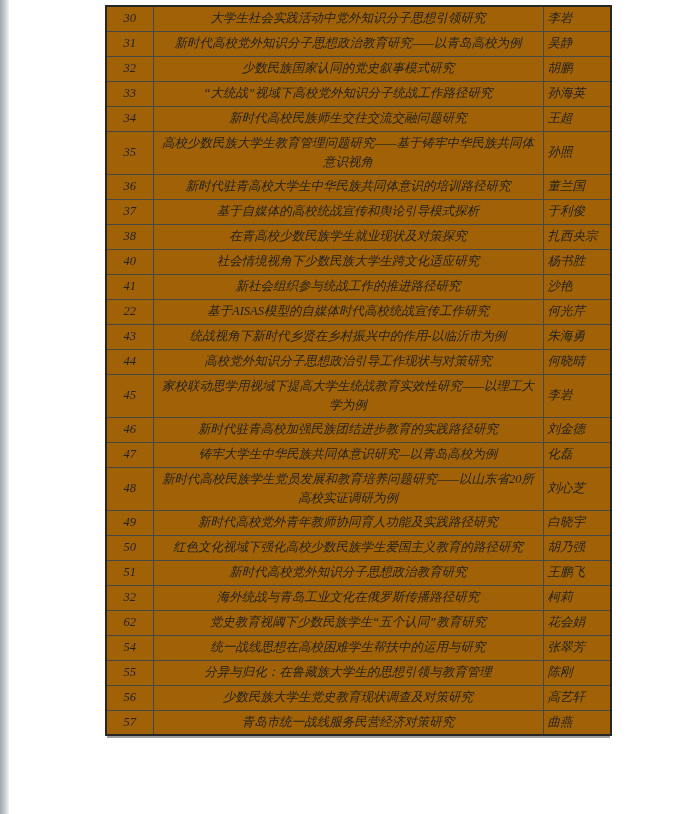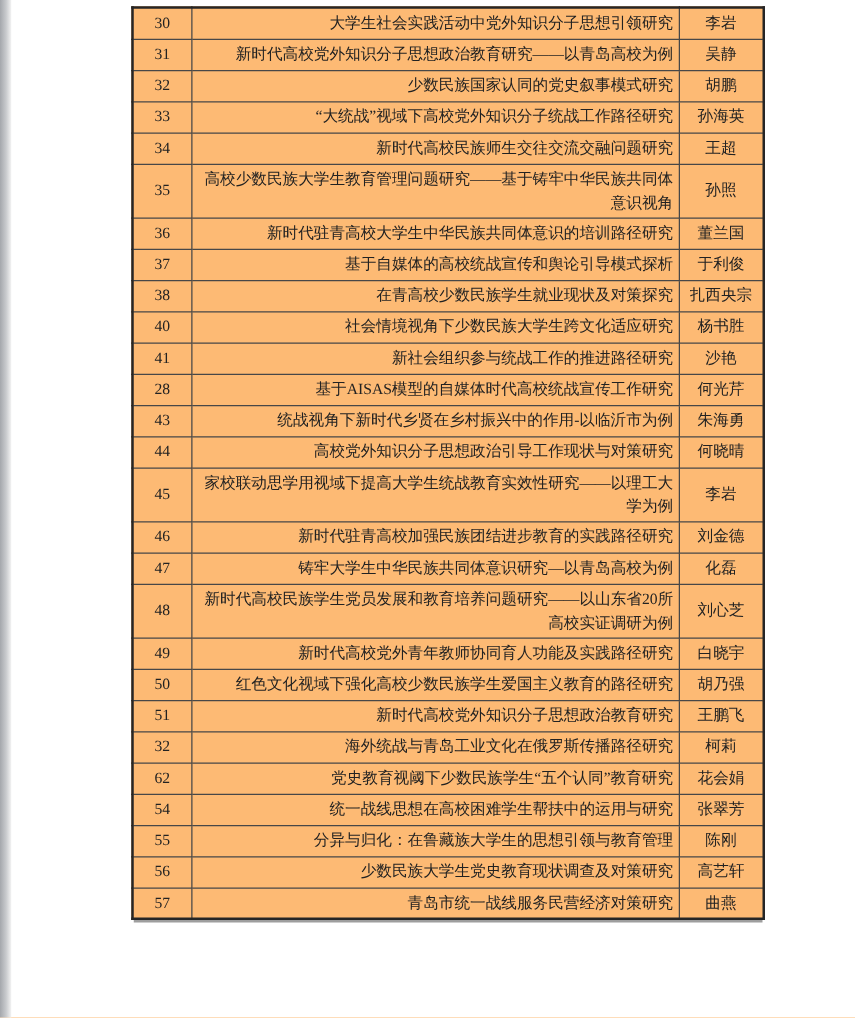--- a/index.html
+++ b/index.html
@@ -26,45 +26,45 @@
     position: absolute;
     left: 105px;
     top: 5px;
   }
   table.doc-table {
     border-collapse: collapse;
     table-layout: fixed;
     width: 505px;
     border: 2px solid #262626;
     box-shadow: 0 4px 0 -2px #9e9e9e;
-    background: #fdba74;
+    background: #a16207;
+    font-style: italic;
   }
   table.doc-table td {
     border: 1px solid #474747;
     color: #222222;
     font-size: 12.5px;
     line-height: 19px;
     vertical-align: middle;
     padding: 2px 4px;
     overflow: hidden;
     word-break: break-all;
   }
   table.doc-table tr { height: 25px; }
   td.no {
     text-align: center;
     font-size: 12px;
     padding: 2px 0;
   }
   td.title {
-    text-align: right;
+    text-align: center;
     padding-left: 6px;
     padding-right: 3px;
   }
   td.author {
-    text-align: center;
     padding: 2px 2px;
   }
 </style>
 </head>
 <body>
 
 <div class="page">
   <div class="scan-strip"></div>
   <div class="table-wrap">
     <table class="doc-table">
@@ -123,21 +123,21 @@
             <td class="no">40</td>
             <td class="title">社会情境视角下少数民族大学生跨文化适应研究</td>
             <td class="author">杨书胜</td>
           </tr>
           <tr>
             <td class="no">41</td>
             <td class="title">新社会组织参与统战工作的推进路径研究</td>
             <td class="author">沙艳</td>
           </tr>
           <tr>
-            <td class="no">28</td>
+            <td class="no">22</td>
             <td class="title">基于AISAS模型的自媒体时代高校统战宣传工作研究</td>
             <td class="author">何光芹</td>
           </tr>
           <tr>
             <td class="no">43</td>
             <td class="title">统战视角下新时代乡贤在乡村振兴中的作用-以临沂市为例</td>
             <td class="author">朱海勇</td>
           </tr>
           <tr>
             <td class="no">44</td>

